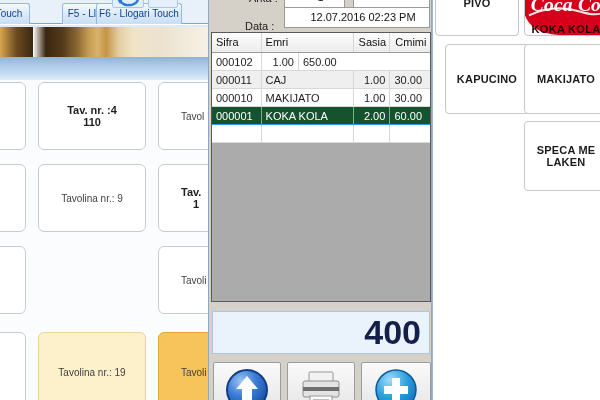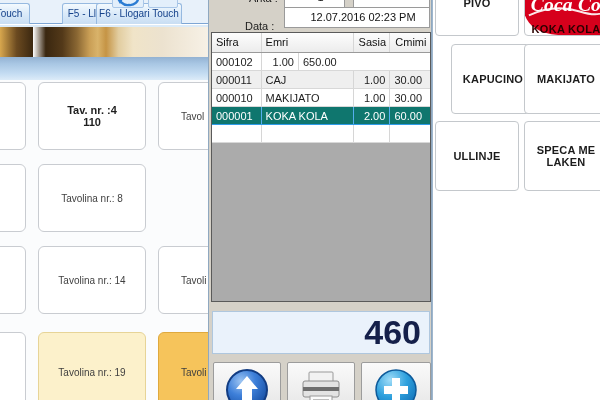--- a/index.html
+++ b/index.html
@@ -34,21 +34,21 @@
   .panel { position:absolute; left:208px; top:0; width:224px; height:400px; background:#d5d1c8;
            border-left:1px solid #8fa8c0; border-right:1px solid #8fa8c0; z-index:3; }
   .frm-label { position:absolute; font-size:11px; color:#1c1c1c; }
   .frm-input { position:absolute; background:#fff; border:1px solid #9a9a9a; font-size:11px; color:#111;
                text-align:center; line-height:19px; overflow:hidden;padding-left:12px; }
 
   .dgrid { position:absolute; left:2px; top:32px; width:220px; height:270px; background:#ababab; border:1px solid #5a5a5a; overflow:hidden; }
   .drow { display:flex; height:18px; line-height:18px; font-size:11px; color:#1d1d1d; background:#fff; border-bottom:1px solid #d8d8d8; }
   .drow.head { height:20px; line-height:19px; background:linear-gradient(180deg,#fdfdfd 0%,#ececec 100%); border-bottom:1px solid #9a9a9a; color:#111;justify-content:center; }
   .drow.alt { background:#efefef; }
-  .drow.sel { background:#0f766e; color:#fff; border-bottom:1px solid #2e9be8; }
+  .drow.sel { background:#14532d; color:#fff; border-bottom:1px solid #2e9be8; }
   .dc { overflow:hidden; white-space:nowrap; border-right:1px solid #d6d6d6; padding:0 4px; }
   .drow.sel .dc { border-right-color:#55aeef; }
   .c1 { width:50px; } .c2 { width:93px; } .c3 { width:37px; text-align:right; } .c4 { width:40px; text-align:right; border-right:none; padding-right:8px; }
   .drow.head .c3, .drow.head .c4 { text-align:left; padding-left:5px; }
 
   .totalbox { position:absolute; left:3px; top:311px; width:218px; height:43px; background:#eaf2fb; border:1px solid #afc7de;
               display:flex; align-items:center; justify-content:flex-end; padding-right:8px;
               font-size:34px; font-weight:bold; color:#15204a; }
 
   .abtn { position:absolute; top:362px; height:56px; background:linear-gradient(180deg,#fafafa 0%,#e3e3e3 100%);
@@ -93,26 +93,27 @@
 
     <div class="tbtn bold" style="left:38px; top:2px; width:108px; height:68px;">
       <span>Tav. nr. :4</span>
       <span>110</span>
     </div>
     <div class="tbtn left-text" style="left:158px; top:2px; width:92px; height:68px;">
       <span>Tavol</span>
     </div>
 
     <div class="tbtn" style="left:38px; top:84px; width:108px; height:68px;">
-      <span>Tavolina nr.: 8</span>
-    </div>
-
-    <div class="tbtn" style="left:38px; top:166px; width:108px; height:68px;">
-      <span>Tavolina nr.: 14</span>
-    </div>
+      <span>Tavolina nr.: 9</span>
+    </div>
+    <div class="tbtn bold left-text" style="left:158px; top:84px; width:92px; height:68px;">
+      <span>Tav.</span>
+      <span style="padding-left:12px;">1</span>
+    </div>
+
     <div class="tbtn left-text" style="left:158px; top:166px; width:92px; height:68px;">
       <span>Tavoli</span>
     </div>
 
     <div class="tbtn cream" style="left:38px; top:252px; width:108px; height:80px;">
       <span>Tavolina nr.: 19</span>
     </div>
     <div class="tbtn orange left-text" style="left:158px; top:252px; width:92px; height:80px;">
       <span>Tavoli</span>
     </div>
@@ -159,21 +160,21 @@
       </div>
       <div class="drow">
         <div class="dc c1"></div>
         <div class="dc c2"></div>
         <div class="dc c3"></div>
         <div class="dc c4"></div>
       </div>
     </div>
 
     <div class="totalbox">
-      <span>460</span>
+      <span>400</span>
     </div>
 
     <div class="abtn" style="left:4px;  width:68px;">
       <svg width="44" height="44" viewBox="0 0 44 44">
         <defs>
           <radialGradient id="gUp" cx="35%" cy="28%" r="80%">
             <stop offset="0%" stop-color="#9cc4f2"></stop>
               <stop offset="45%" stop-color="#3d7fd9"></stop>
               <stop offset="100%" stop-color="#134a9e"></stop>
           </radialGradient>
@@ -214,29 +215,26 @@
     </div>
     <div class="pbtn" style="left:91px; top:-70px; width:84px; height:106px;">
       <svg class="coca-svg" viewBox="0 0 84 106" preserveAspectRatio="none">
         <path d="M0,0 H84 V106 H34 C14,104 4,97 0,86 Z" fill="#d6001c"></path>
         <path d="M4,86 Q30,74 56,82 T84,76" fill="none" stroke="#ffffff" stroke-width="2" opacity="0.9"></path>
         <text x="6" y="82" font-family="Liberation Serif, serif" font-style="italic" font-weight="bold" font-size="20" fill="#ffffff">Coca Cola</text>
       </svg>
       <span class="coca-label">KOKA KOLA</span>
     </div>
 
-    <div class="pbtn" style="left:18px; top:44px; width:84px; height:70px;">
+    <div class="pbtn" style="left:12px; top:44px; width:84px; height:70px;">
       <span>KAPUCINO</span>
     </div>
     <div class="pbtn" style="left:91px; top:44px; width:84px; height:70px;">
       <span>MAKIJATO</span>
     </div>
 
-    <div class="pbtn" style="left:2px; top:121px; width:84px; height:70px;">
-      <span>ULLINJE</span>
-    </div>
     <div class="pbtn" style="left:91px; top:121px; width:84px; height:70px;">
       <span>SPECA ME</span>
       <span>LAKEN</span>
     </div>
   </div>
 
 </div>
 
 </body></html>

